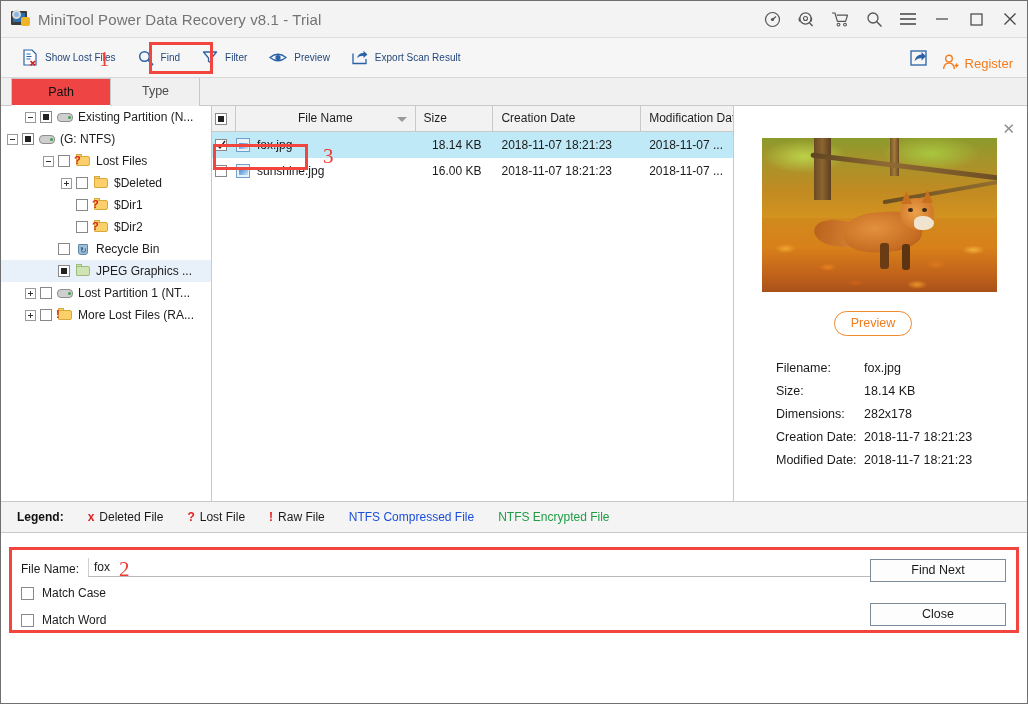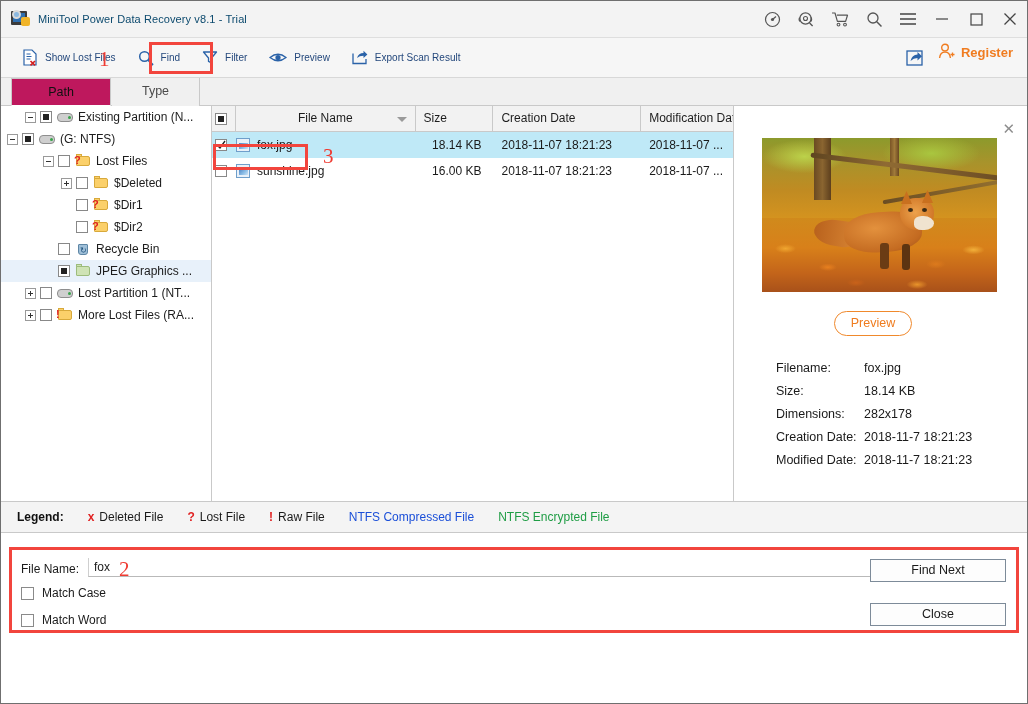--- a/index.html
+++ b/index.html
@@ -40,21 +40,21 @@
   }
   .app-icon .mag {
     position: absolute; left: 1px; top: 0px; width: 9px; height: 9px;
     border: 2px solid #d9d9d9; border-radius: 50%; background: #8ab8e0;
   }
   .app-icon .key {
     position: absolute; right: -1px; bottom: 2px; width: 9px; height: 9px;
     background: #f0b429; border-radius: 2px;
   }
   .title-text {
-    font-size: 11px; color: #0c4a6e; letter-spacing: .1px;
+    font-size: 15px; color: #737373; letter-spacing: .1px;
   }
   .title-actions {
     margin-left: auto; display: flex; align-items: center; height: 37px;
   }
   .ticon {
     width: 34px; height: 37px; display: flex; align-items: center; justify-content: center;
     color: #444;
   }
   .ticon svg { display: block; }
 
@@ -65,37 +65,37 @@
     border-bottom: 1px solid #d8d8d8;
     display: flex; align-items: center;
   }
   .tb-item {
     display: flex; align-items: center; height: 30px; padding: 0 9px;
     margin-left: 4px; color: #24487c; font-size: 10px; white-space: nowrap;
   }
   .tb-item:first-child { margin-left: 12px; }
   .tb-item .lbl { margin-left: 7px; }
   .tb-item svg { display: block; }
-  .tb-right { margin-left: auto; display: flex; align-items: flex-start; font-weight: bold; }
+  .tb-right { margin-left: auto; display: flex; align-items: flex-end; }
   .tb-register { color: #f07c20; display: flex; align-items: center; padding: 0 14px 0 4px; }
   .tb-register .lbl { margin-left: 6px; font-size: 13px; }
   .tb-export-share { padding: 0 10px; }
 
   
   .tabstrip {
     position: absolute; left: 0; top: 77px; width: 1026px; height: 28px;
     background: #f0f0f0; border-bottom: 1px solid #c9c9c9;
   }
   .tab {
     position: absolute; top: 0; height: 28px; line-height: 27px;
     text-align: center; font-size: 12.5px; color: #303030;
     border-left: 1px solid #c9c9c9; border-right: 1px solid #c9c9c9;
   }
   .tab.active {
-    background: #be185d; border-top: 1px solid #c9c9c9;
+    background: #ef4444; border-top: 1px solid #c9c9c9;
     border-bottom: 1px solid #ffffff; color: #111;
   }
   .tab.inactive { background: #f0f0f0; color: #4a4a4a; border-left: none; }
   #tab-path { left: 10px; width: 100px; }
   #tab-type { left: 111px; width: 88px; }
 
   
   .treepanel {
     position: absolute; left: 0; top: 105px; width: 211px; height: 395px;
     background: #fff; border-right: 1px solid #c9c9c9;

